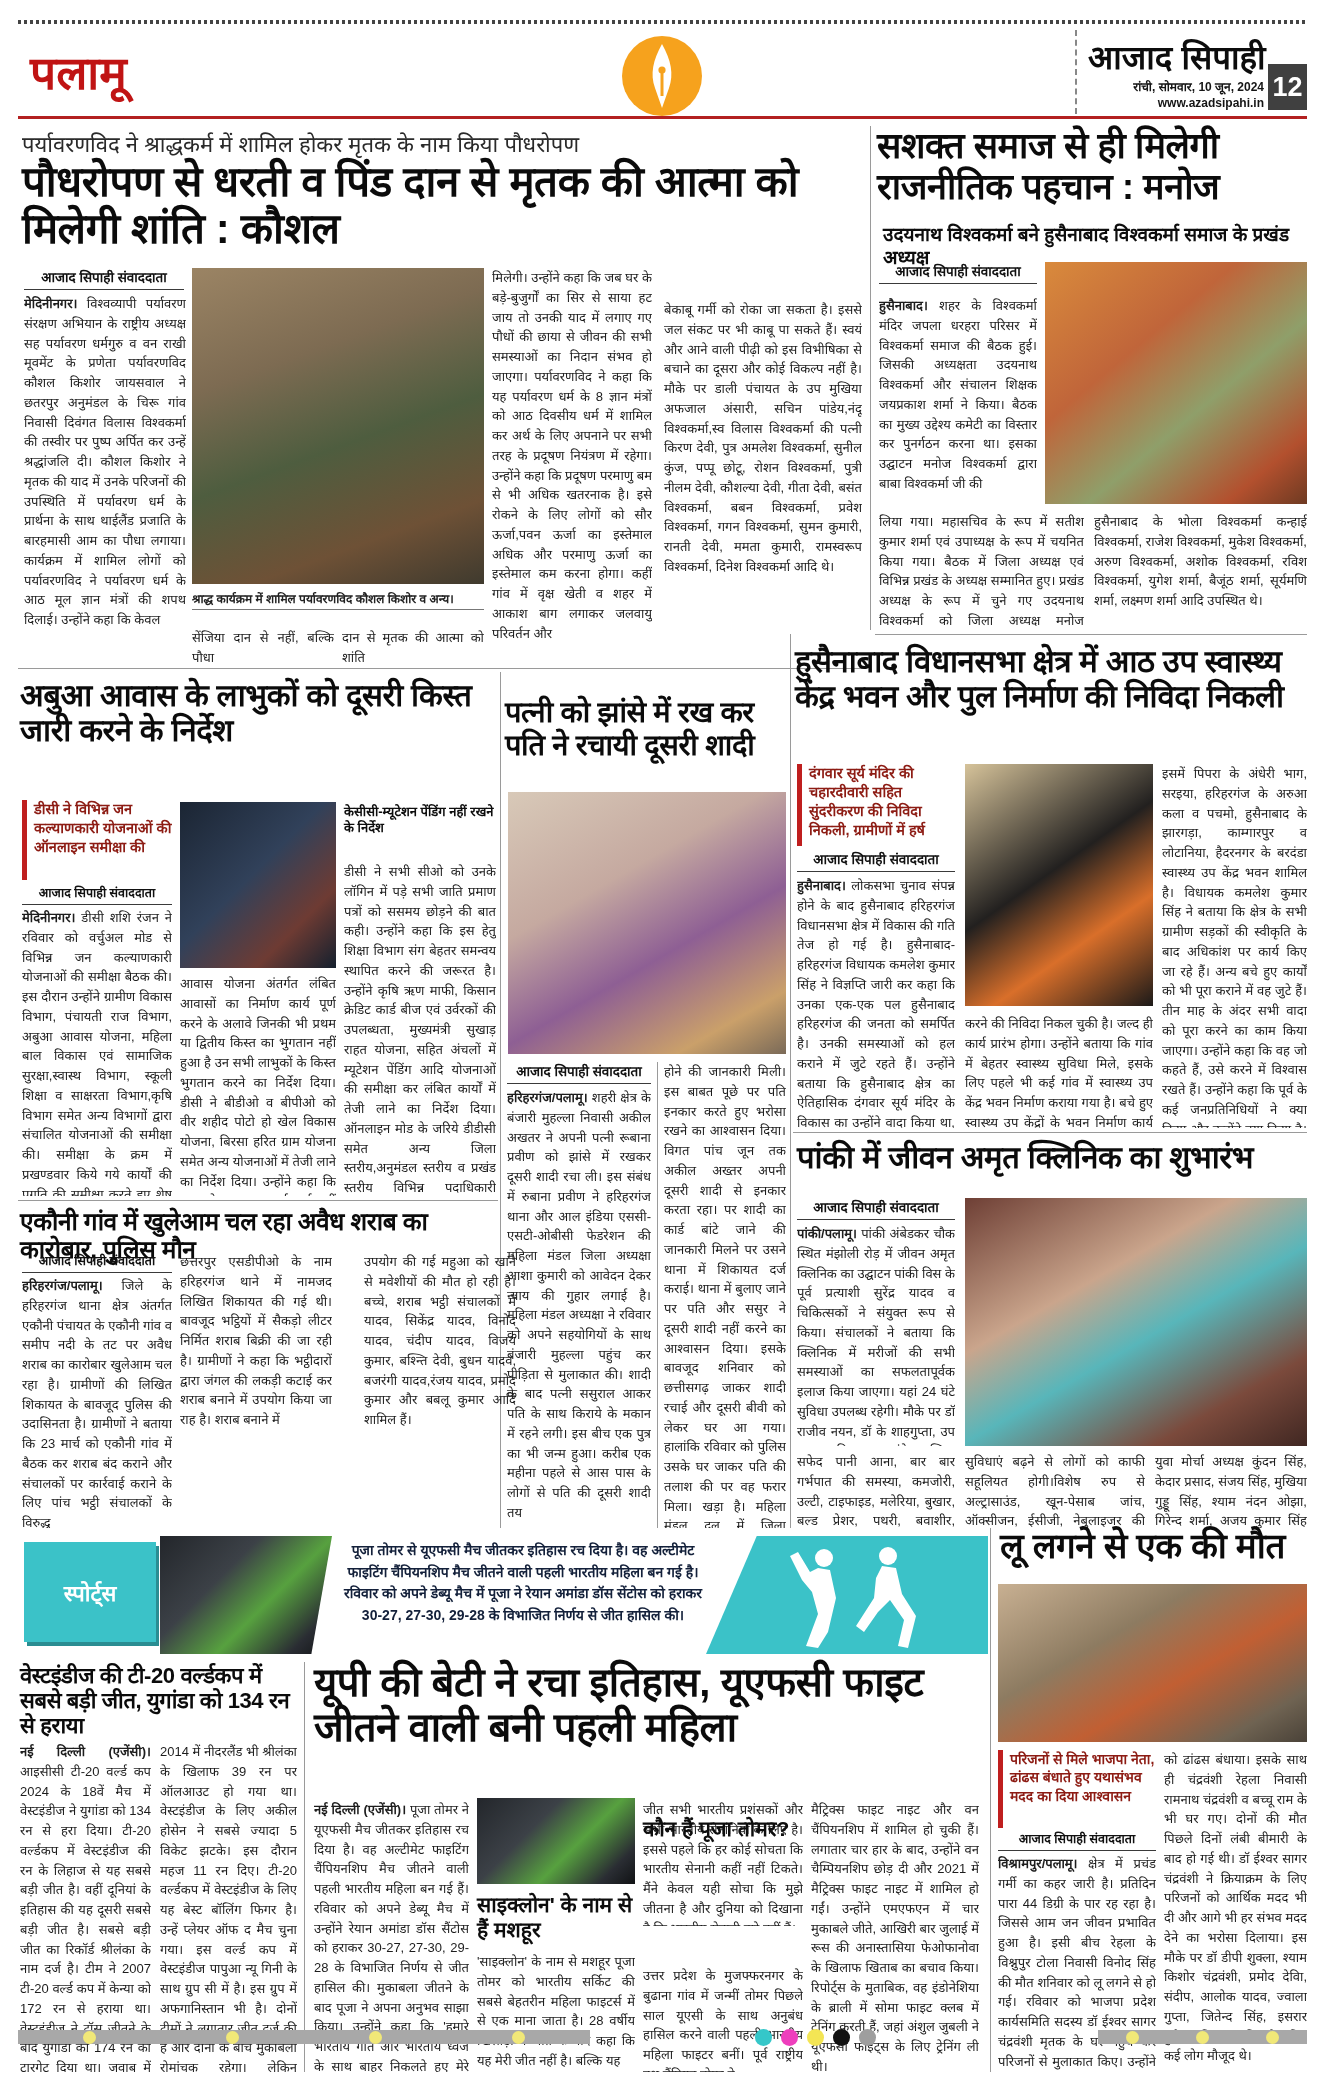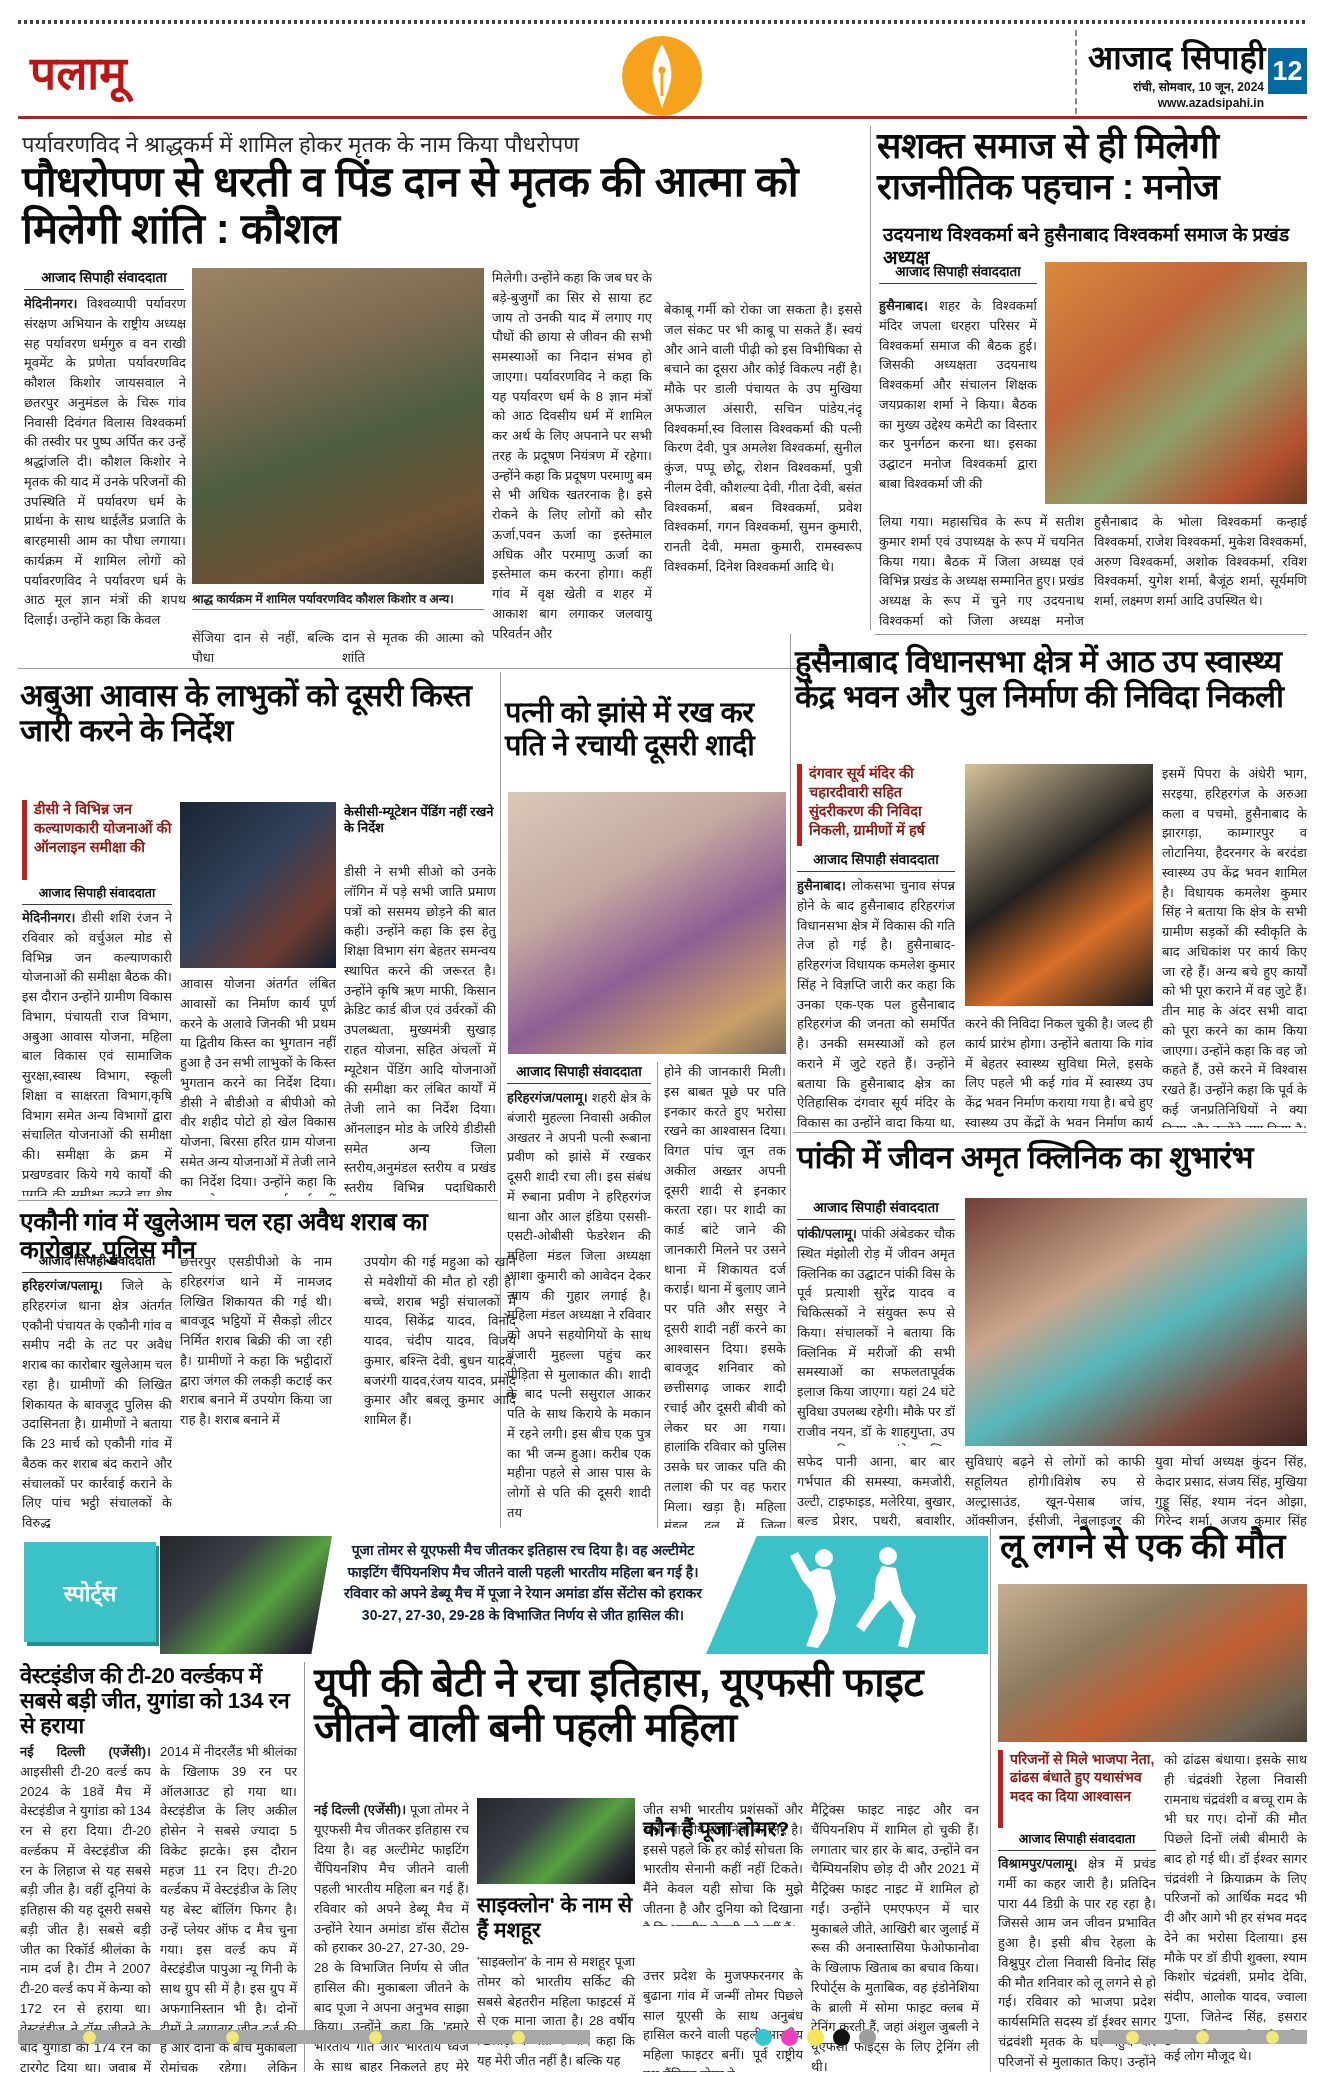--- a/index.html
+++ b/index.html
@@ -42,21 +42,21 @@
       <circle cx="40" cy="40" r="40" fill="#f6a21d"></circle>
       <path d="M40 8 C31 24 28 38 33 52 L40 72 L47 52 C52 38 49 24 40 8 Z" fill="#fff"></path>
       <line x1="40" y1="36" x2="40" y2="60" stroke="#f6a21d" stroke-width="3"></line>
       <circle cx="40" cy="34" r="3.6" fill="#f6a21d"></circle>
     </svg>
   </div>
   <div class="abs" style="left:1075px;top:30px;width:0;height:84px;border-left:2px dashed #888"></div>
   <div class="abs" style="left:1088px;top:34px;width:180px;font-size:33px;font-weight:800;color:#0c0c0c;white-space:nowrap">आजाद सिपाही</div>
   <div class="abs" style="left:1088px;top:78px;width:176px;font-size:12px;font-weight:800;text-align:right">रांची, सोमवार, 10 जून, 2024</div>
   <div class="abs" style="left:1088px;top:96px;width:176px;font-size:12px;font-weight:800;text-align:right">www.azadsipahi.in</div>
-  <div class="abs" style="left:1268px;top:48px;width:39px;height:46px;background:#0369a1;color:#fff;font-size:27px;font-weight:800;display:flex;align-items:center;justify-content:center">12</div>
+  <div class="abs" style="left:1268px;top:64px;width:39px;height:46px;background:#404040;color:#fff;font-size:27px;font-weight:800;display:flex;align-items:center;justify-content:center">12</div>
   <div class="abs" style="left:18px;top:116px;width:1289px;height:3px;background:#b32020"></div>
 </div>
 
 <div>
   <div class="abs kick" style="left:22px;top:128px;width:840px;font-size:22px;color:#2a2a2a">पर्यावरणविद ने श्राद्धकर्म में शामिल होकर मृतक के नाम किया पौधरोपण</div>
   <div class="abs hl" style="left:22px;top:158px;width:845px;font-size:42px">पौधरोपण से धरती व पिंड दान से मृतक की आत्मा को मिलेगी शांति : कौशल</div>
   <div class="abs byline" style="left:24px;top:268px;width:160px">आजाद सिपाही संवाददाता</div>
   <div class="abs bt" style="left:24px;top:294px;width:162px;height:368px"><b class="dl">मेदिनीनगर।</b> <span>विश्वव्यापी पर्यावरण संरक्षण अभियान के राष्ट्रीय अध्यक्ष सह पर्यावरण धर्मगुरु व वन राखी मूवमेंट के प्रणेता पर्यावरणविद कौशल किशोर जायसवाल ने छतरपुर अनुमंडल के चिरू गांव निवासी दिवंगत विलास विश्वकर्मा की तस्वीर पर पुष्प अर्पित कर उन्हें श्रद्धांजलि दी। कौशल किशोर ने मृतक की याद में उनके परिजनों की उपस्थिति में पर्यावरण धर्म के प्रार्थना के साथ थाईलैंड प्रजाति के बारहमासी आम का पौधा लगाया। कार्यक्रम में शामिल लोगों को पर्यावरणविद ने पर्यावरण धर्म के आठ मूल ज्ञान मंत्रों की शपथ दिलाई। उन्होंने कहा कि केवल</span></div>
   <div class="abs photo ph-crowd" style="left:192px;top:268px;width:292px;height:316px"></div>
   <div class="abs cap" style="left:192px;top:590px;width:292px;height:20px">श्राद्ध कार्यक्रम में शामिल पर्यावरणविद कौशल किशोर व अन्य।</div>

